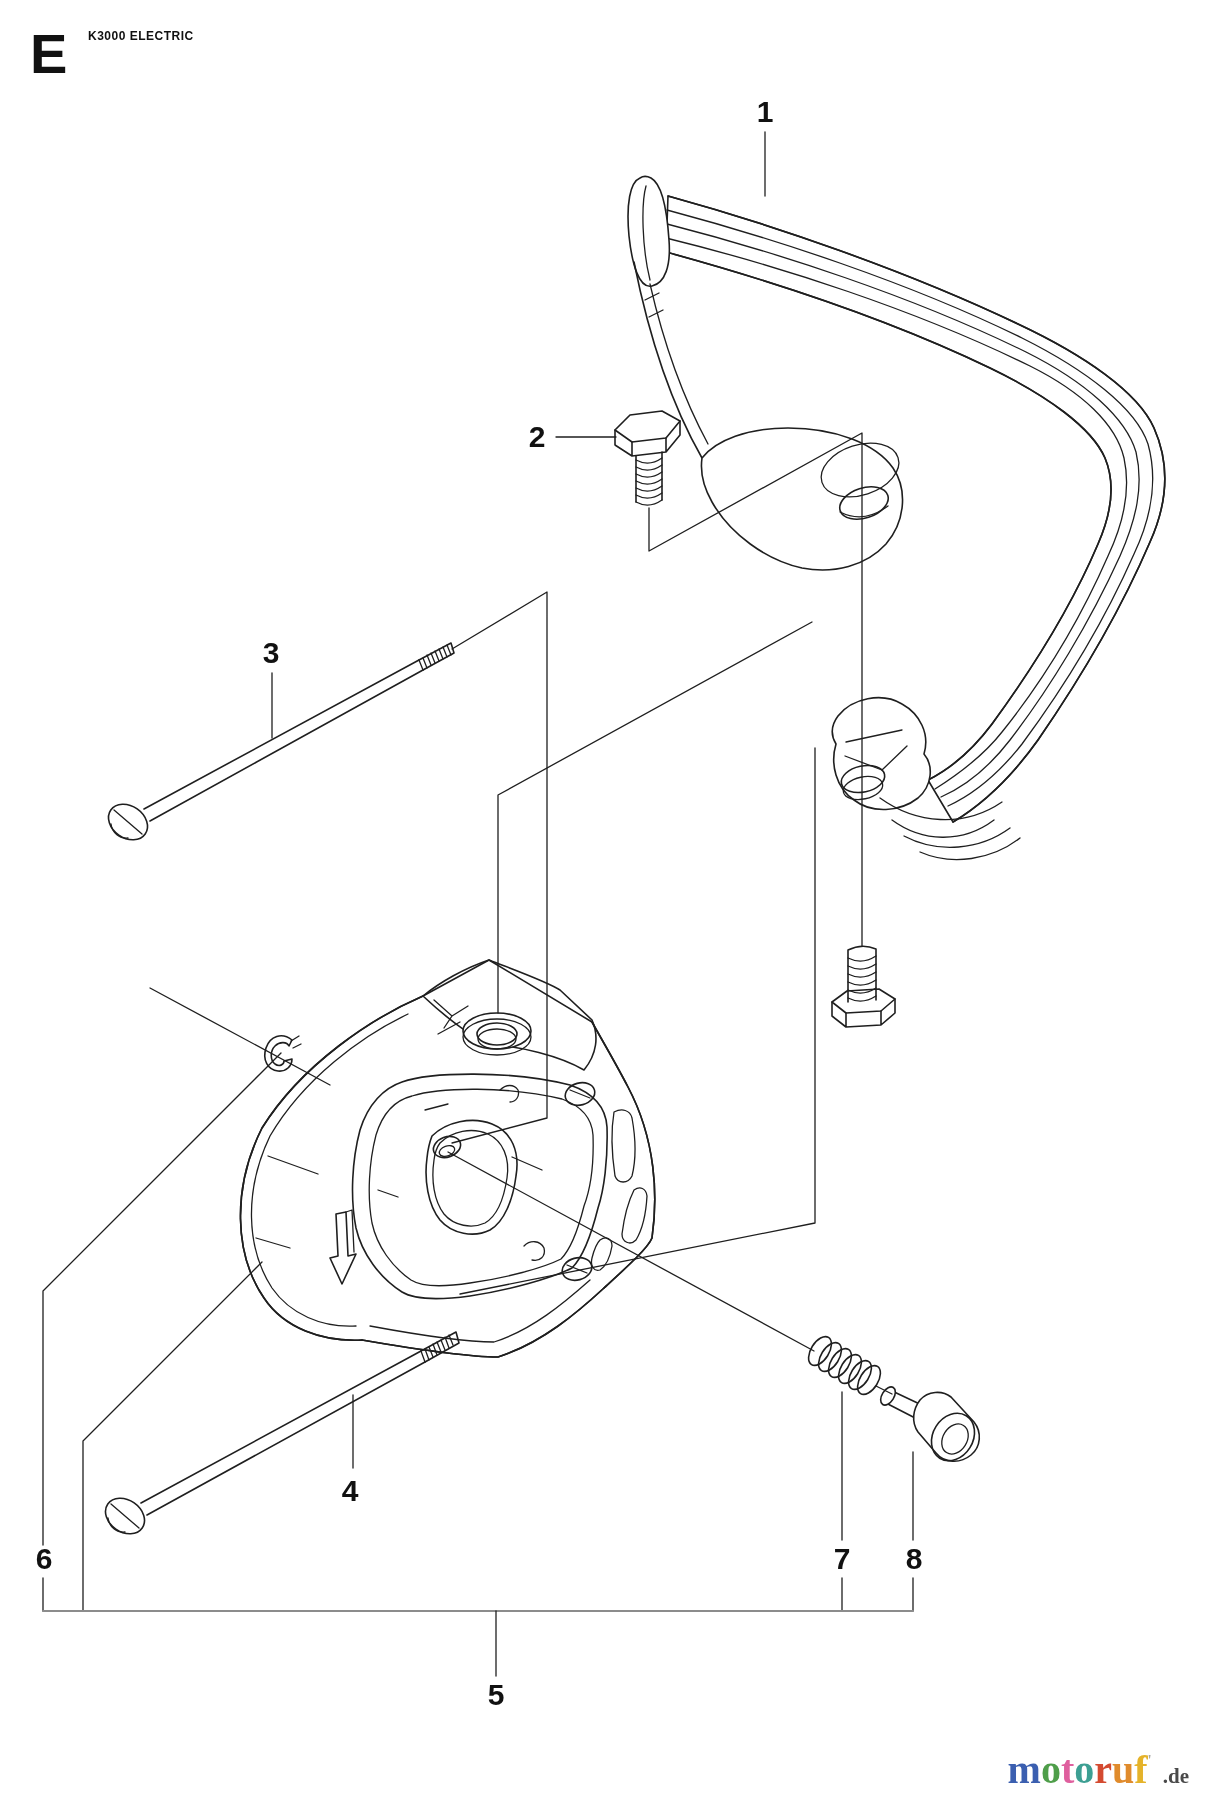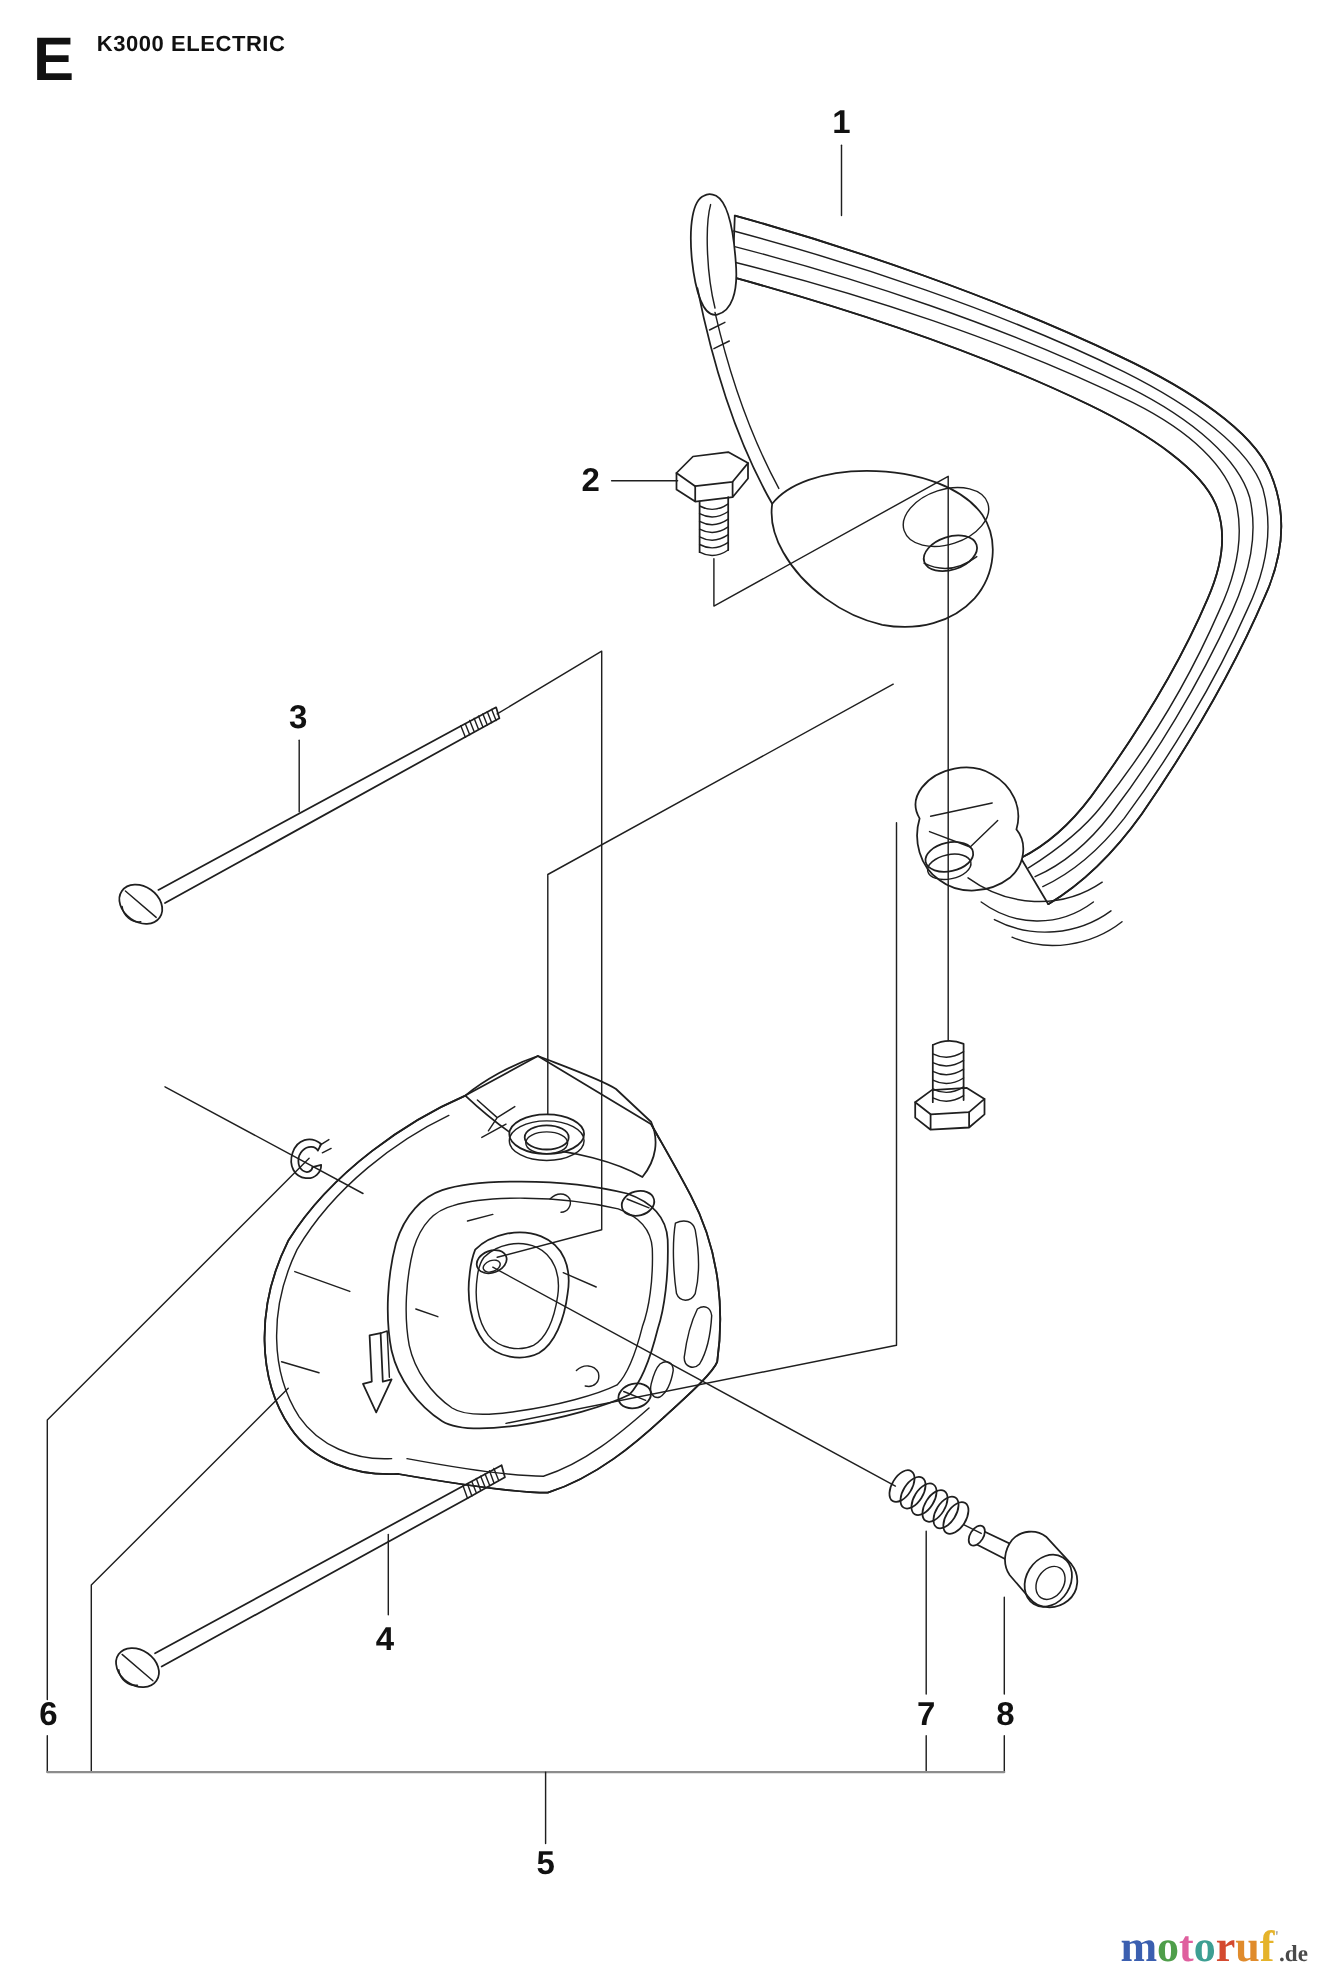--- a/index.html
+++ b/index.html
@@ -9,26 +9,26 @@
   #art{position:absolute;inset:0;}
   #art path,#art ellipse,#art line{fill:none;stroke:var(--line);stroke-width:1.6;
         stroke-linecap:round;stroke-linejoin:round;}
   #art .fillw{fill:#ffffff;}
   #art .thin{stroke-width:1.3;}
   #art .soft{stroke:var(--bracket);stroke-width:2;}
   .callout{position:absolute;transform:translate(-50%,-50%);font-weight:700;
            font-size:30px;color:var(--text);line-height:1;}
   #section-letter{position:absolute;left:30px;top:26px;font-size:56px;font-weight:700;
            color:var(--text);line-height:1;}
-  #model-title{position:absolute;left:88px;top:30px;font-size:20px;font-weight:700;
+  #model-title{position:absolute;left:88px;top:30px;font-size:12px;font-weight:700;
            letter-spacing:.5px;color:var(--text);line-height:1;}
   #logo{position:absolute;right:16px;top:1750px;font-family:"Liberation Serif", serif;
         font-weight:700;font-size:40px;line-height:1;white-space:nowrap;cursor:pointer;}
   #logo .lg-tick{font-size:15px;vertical-align:18px;}
-  #logo .lg-suffix{font-size:21px;font-weight:700;}
+  #logo .lg-suffix{font-size:21px;font-weight:700;margin-left:11px;}
 </style>
 </head>
 <body>
 
 <div id="stage">
 
   <svg id="art" viewBox="0 0 1205 1800" width="1205" height="1800">
 
     <g>
       <path class="fillw" d="M668 196 C770 224 905 270 1018 324 C1084 355 1138 392 1154 428 C1170 464 1168 502 1150 542 C1120 612 1078 682 1038 740 C1013 775 983 804 953 822 L928 780 C952 768 974 748 992 724 C1030 672 1070 610 1098 544 C1112 512 1115 482 1105 458 C1092 428 1048 396 990 368 C880 315 750 275 666 252 Z"></path>

